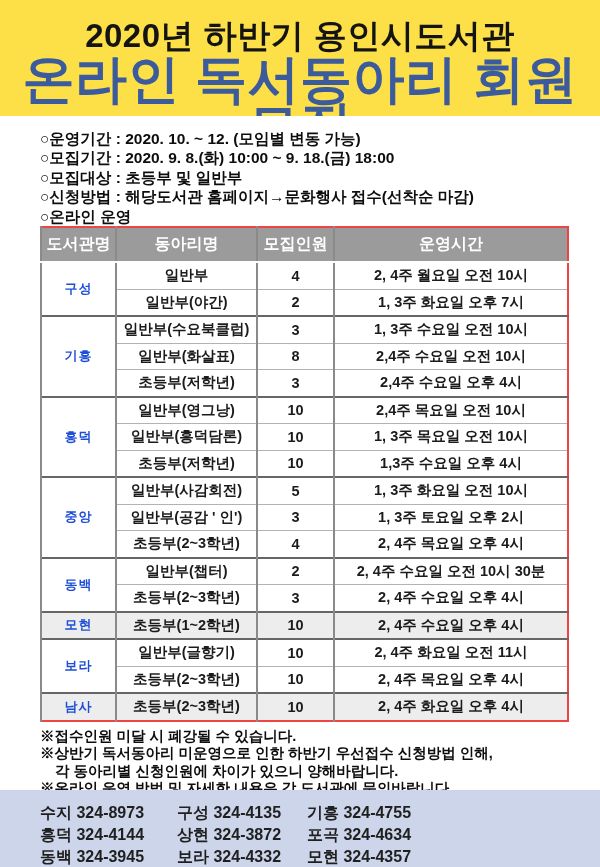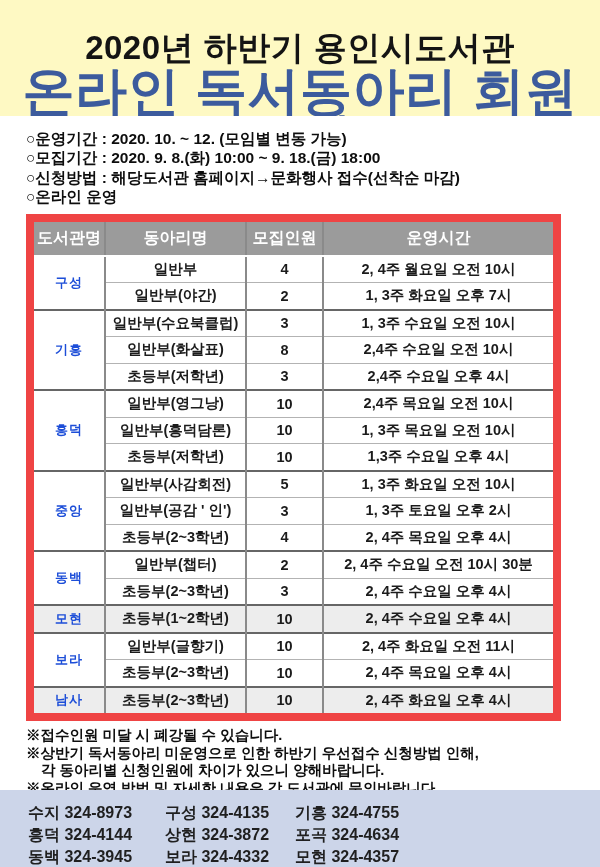--- a/index.html
+++ b/index.html
@@ -7,49 +7,48 @@
     position:relative;
     width:600px;height:867px;
     background:#ffffff;
     font-family:"Liberation Sans",sans-serif;
     overflow:hidden;
     color:#111;
   }
   
   .band-top{
     position:absolute;top:0;left:0;width:600px;height:148px;
-    background:#fef9c3;
+    background:#fde047;
     text-align:center;
     box-sizing:border-box;
-    padding-top:28px;
+    padding-top:16px;
   }
   .title1{
     font-size:33px;font-weight:800;color:#141414;
     letter-spacing:0.5px;line-height:40px;
   }
   .title2{
     font-size:52px;font-weight:800;color:#3c5b9d;
     letter-spacing:0.5px;line-height:46px;
   }
   
   .content{
     position:absolute;top:116px;left:0;width:600px;height:538px;
     background:#ffffff;
     box-sizing:border-box;
-    padding:13px 36px 0 26px;
+    padding:13px 36px 0 40px;
   }
   .info-list{font-size:15.5px;font-weight:bold;line-height:19.4px;color:#0d0d0d;}
   .info-line{white-space:nowrap;}
   
   table.clubs{
     border-collapse:collapse;
     width:527px;
-    margin-top:7px;
     table-layout:fixed;
-    border:8px solid #ef4444;
+    border:2px solid #ef4444;
   }
   table.clubs th, table.clubs td{
     border-left:2px solid #8a8a8a;
     text-align:center;
     vertical-align:middle;
     padding:0;
     overflow:hidden;
     white-space:nowrap;
   }
   table.clubs thead th{
@@ -69,41 +68,42 @@
   table.clubs td.lib-cell{font-size:13px;color:#1d4ed8;letter-spacing:1px;}
   table.clubs tr.shaded td{background:#ededed;}
   
   .footnotes{margin-top:6px;font-size:14.5px;font-weight:bold;line-height:17.6px;color:#0d0d0d;}
   .fn-indent{padding-left:15px;}
   
   .band-bottom{
     position:absolute;left:0;bottom:0;width:600px;height:77px;
     background:#ccd5e9;
     box-sizing:border-box;
-    padding:12px 0 0 28px;
+    padding:12px 0 0 40px;
     display:grid;
     grid-template-columns:137px 130px 175px 1fr;
   }
   .contact-col{font-size:16px;font-weight:bold;color:#1f1f1f;line-height:22px;white-space:nowrap;}
 </style>
 </head>
 <body>
 
 <div class="poster">
 
   <div class="band-top">
     <div class="title1">2020년 하반기 용인시도서관</div>
     <div class="title2">온라인 독서동아리 회원 모집</div>
   </div>
 
   <div class="content">
 
     <div class="info-list">
       <div class="info-line">○운영기간 : 2020. 10. ~ 12. (모임별 변동 가능)</div>
       <div class="info-line">○모집기간 : 2020. 9. 8.(화) 10:00 ~ 9. 18.(금) 18:00</div>
+      <div class="info-line">○모집대상 : 초등부 및 일반부</div>
       <div class="info-line">○신청방법 : 해당도서관 홈페이지→문화행사 접수(선착순 마감)</div>
       <div class="info-line">○온라인 운영</div>
     </div>
 
     <table class="clubs">
       <colgroup>
         <col style="width:75px">
           <col style="width:141px">
           <col style="width:77px">
           <col style="width:234px">

